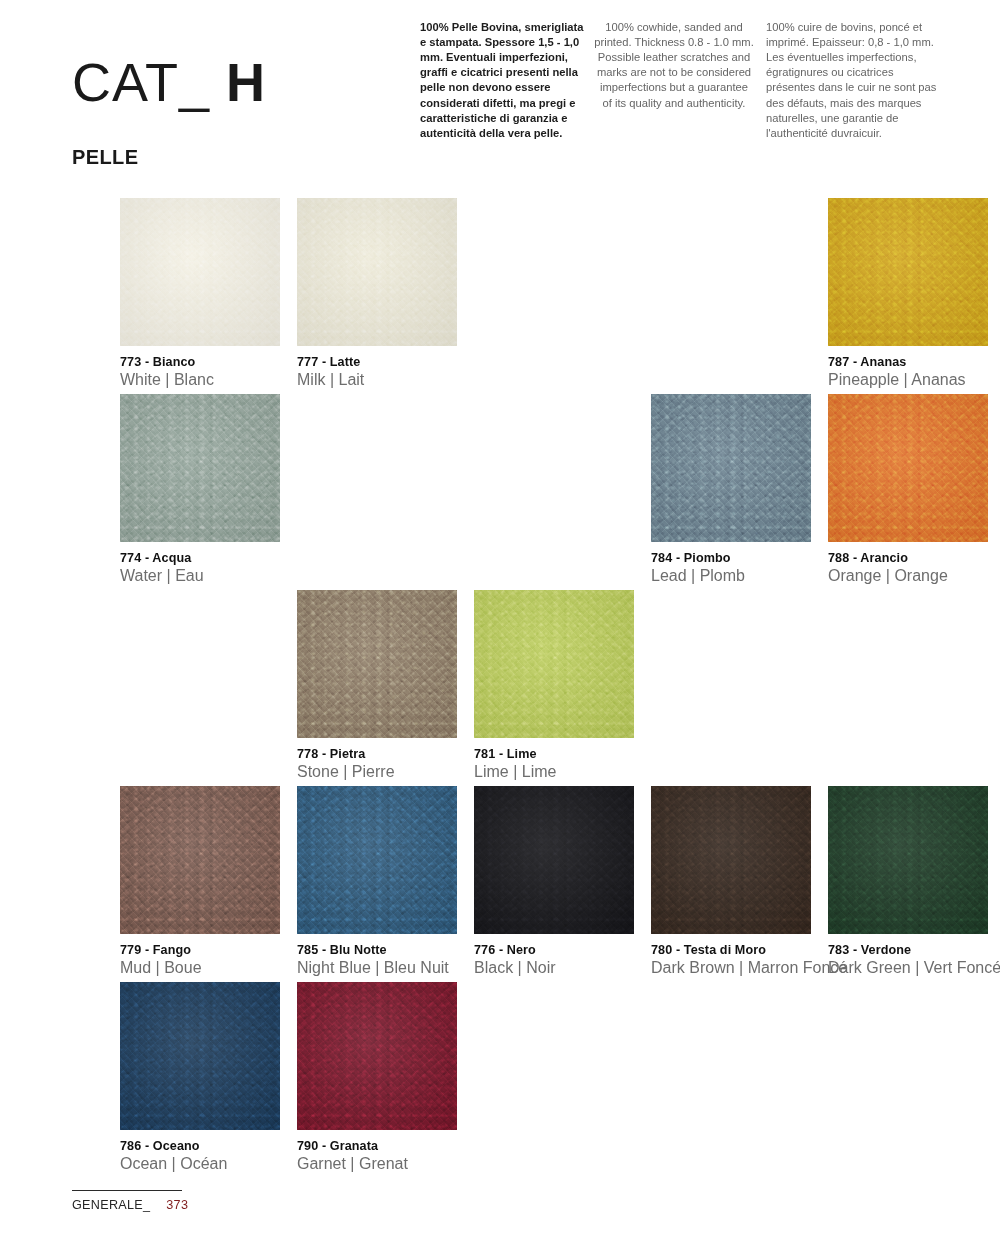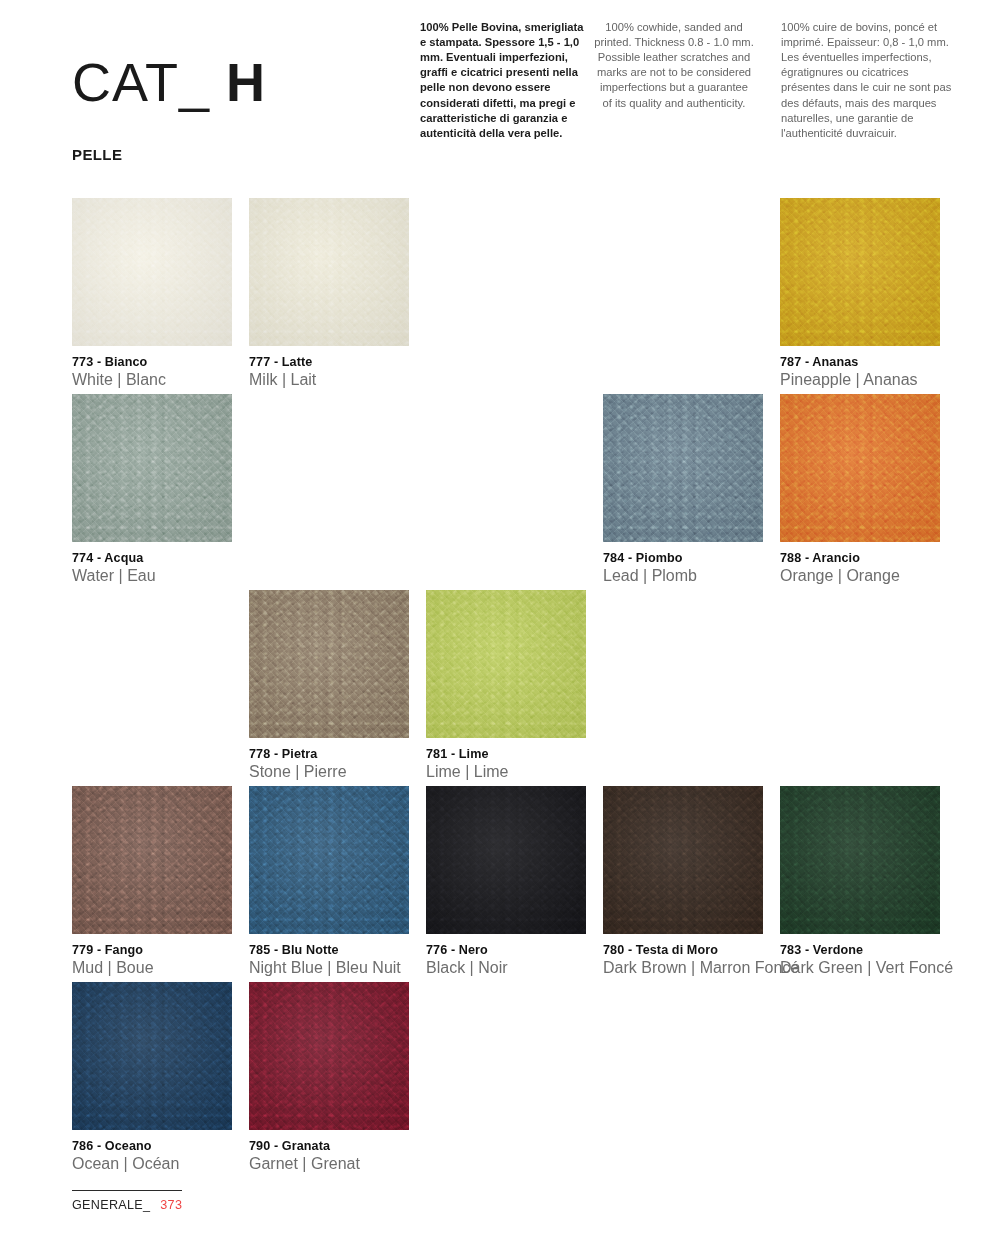--- a/index.html
+++ b/index.html
@@ -18,38 +18,38 @@
 
   
   .cat-title {
     position: absolute; left: 72px; top: 55px;
     font-size: 54px; font-weight: 300; letter-spacing: 1px;
     color: #1a1a1a; line-height: 1;
   }
   .cat-title .cat-letter { font-weight: 700; margin-left: 16px; }
   .cat-sub {
     position: absolute; left: 72px; top: 146px;
-    font-size: 15px; font-weight: 700; letter-spacing: .4px; color: #1a1a1a;
+    font-size: 20px; font-weight: 700; letter-spacing: .4px; color: #1a1a1a;
   }
 
   .desc-col { position: absolute; top: 20px; font-size: 11.2px; line-height: 1.35; }
   .desc-it  { left: 420px; width: 168px; color: #1d1d1d; font-weight: 700; }
   .desc-en  { left: 594px; width: 160px; color: #656565; font-weight: 400; text-align: center; }
-  .desc-fr  { left: 766px; width: 172px; color: #656565; font-weight: 400; margin-left: 15px; }
+  .desc-fr  { left: 766px; width: 172px; color: #656565; font-weight: 400; }
 
   
   .grid {
     position: absolute; left: 72px; top: 198px;
     width: 868px;
     display: grid;
     grid-template-columns: repeat(5, 160px);
     column-gap: 17px;
     grid-auto-rows: 196px;
   }
-  .cell { position: relative; }
+  .cell { position: relative; margin-left: 48px; }
   .cell.empty { visibility: hidden; }
 
   .swatch {
     width: 160px; height: 148px;
     position: relative;
     overflow: hidden;
     background-color: #ccc;
   }
   
   .swatch .grain {
@@ -105,21 +105,21 @@
 
   
   .footer-rule {
     position: absolute; left: 72px; top: 1190px;
     width: 110px; height: 1px; background: #2a2a2a;
   }
   .footer {
     position: absolute; left: 72px; top: 1198px;
     font-size: 12.6px; color: #262626; letter-spacing: .3px;
   }
-  .footer .f-num { margin-left: 10px; color: #ef4444; }
+  .footer .f-num { margin-left: 16px; color: #7f1d1d; }
 </style>
 </head>
 <body>
 
 <div id="page">
 
   <div class="cat-title">
     <span>CAT_</span><span class="cat-letter">H</span>
   </div>
   <div class="cat-sub">PELLE</div>

